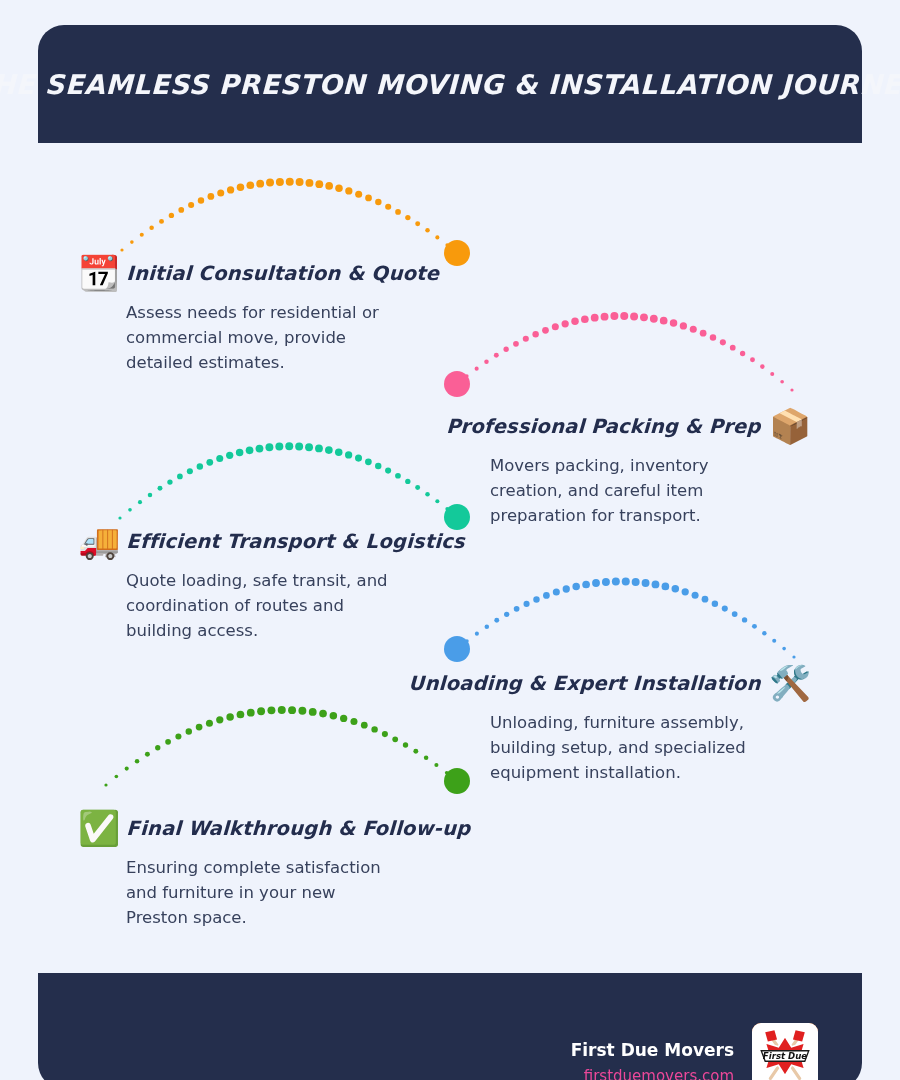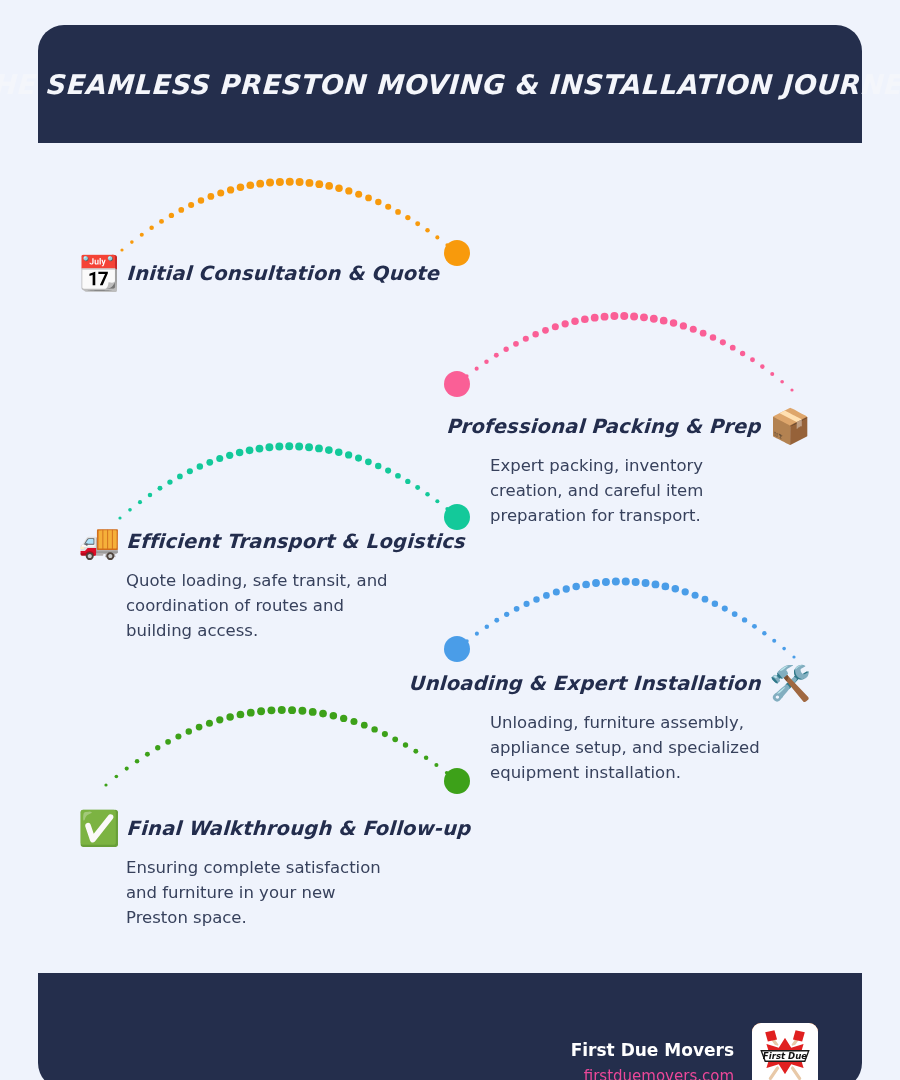--- a/index.html
+++ b/index.html
@@ -338,44 +338,45 @@
       <circle cx="457" cy="517" r="13" fill="#13c99a"></circle>
       <circle cx="457" cy="649" r="13" fill="#4a9de8"></circle>
       <circle cx="457" cy="781" r="13" fill="#3da119"></circle>
     </svg>
 
   <div class="step left" style="left:78px; top:250px;">
     <div class="step-head">
       <span class="step-emoji">📆</span>
       <span class="step-title">Initial Consultation &amp; Quote</span>
     </div>
+    <div class="step-body" style="width:278px;">Assess needs for residential or commercial move, provide detailed estimates.</div>
   </div>
 
   <div class="step right" style="left:452px; top:403px;">
     <div class="step-head">
       <span class="step-title">Professional Packing &amp; Prep</span>
       <span class="step-emoji">📦</span>
     </div>
-    <div class="step-body" style="width:290px; margin-left:38px;">Expert packing, inventory creation, and careful item preparation for transport.</div>
+    <div class="step-body" style="width:290px; margin-left:38px;">Movers packing, inventory creation, and careful item preparation for transport.</div>
   </div>
 
   <div class="step left" style="left:78px; top:518px;">
     <div class="step-head">
       <span class="step-emoji">🚚</span>
       <span class="step-title">Efficient Transport &amp; Logistics</span>
     </div>
     <div class="step-body" style="width:272px;">Quote loading, safe transit, and coordination of routes and building access.</div>
   </div>
 
   <div class="step right" style="left:452px; top:660px;">
     <div class="step-head">
       <span class="step-title">Unloading &amp; Expert Installation</span>
       <span class="step-emoji">🛠️</span>
     </div>
-    <div class="step-body" style="width:296px; margin-left:38px;">Unloading, furniture assembly, appliance setup, and specialized equipment installation.</div>
+    <div class="step-body" style="width:296px; margin-left:38px;">Unloading, furniture assembly, building setup, and specialized equipment installation.</div>
   </div>
 
   <div class="step left" style="left:78px; top:805px;">
     <div class="step-head">
       <span class="step-emoji">✅</span>
       <span class="step-title">Final Walkthrough &amp; Follow-up</span>
     </div>
     <div class="step-body" style="width:272px;">Ensuring complete satisfaction and furniture in your new Preston space.</div>
   </div>
 

